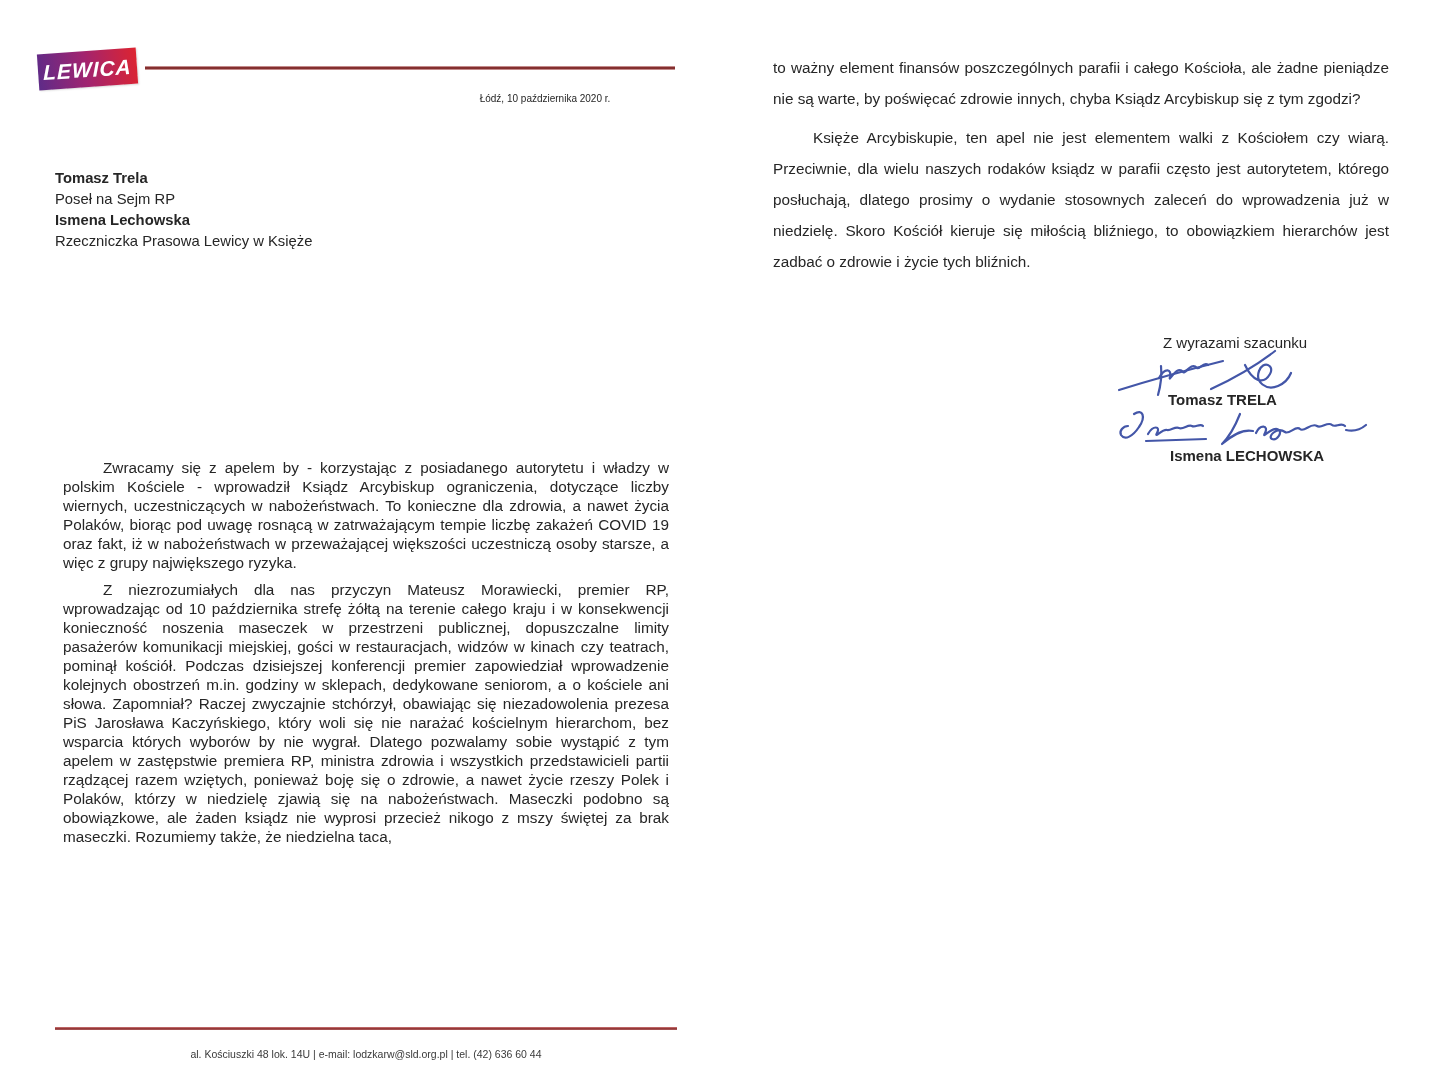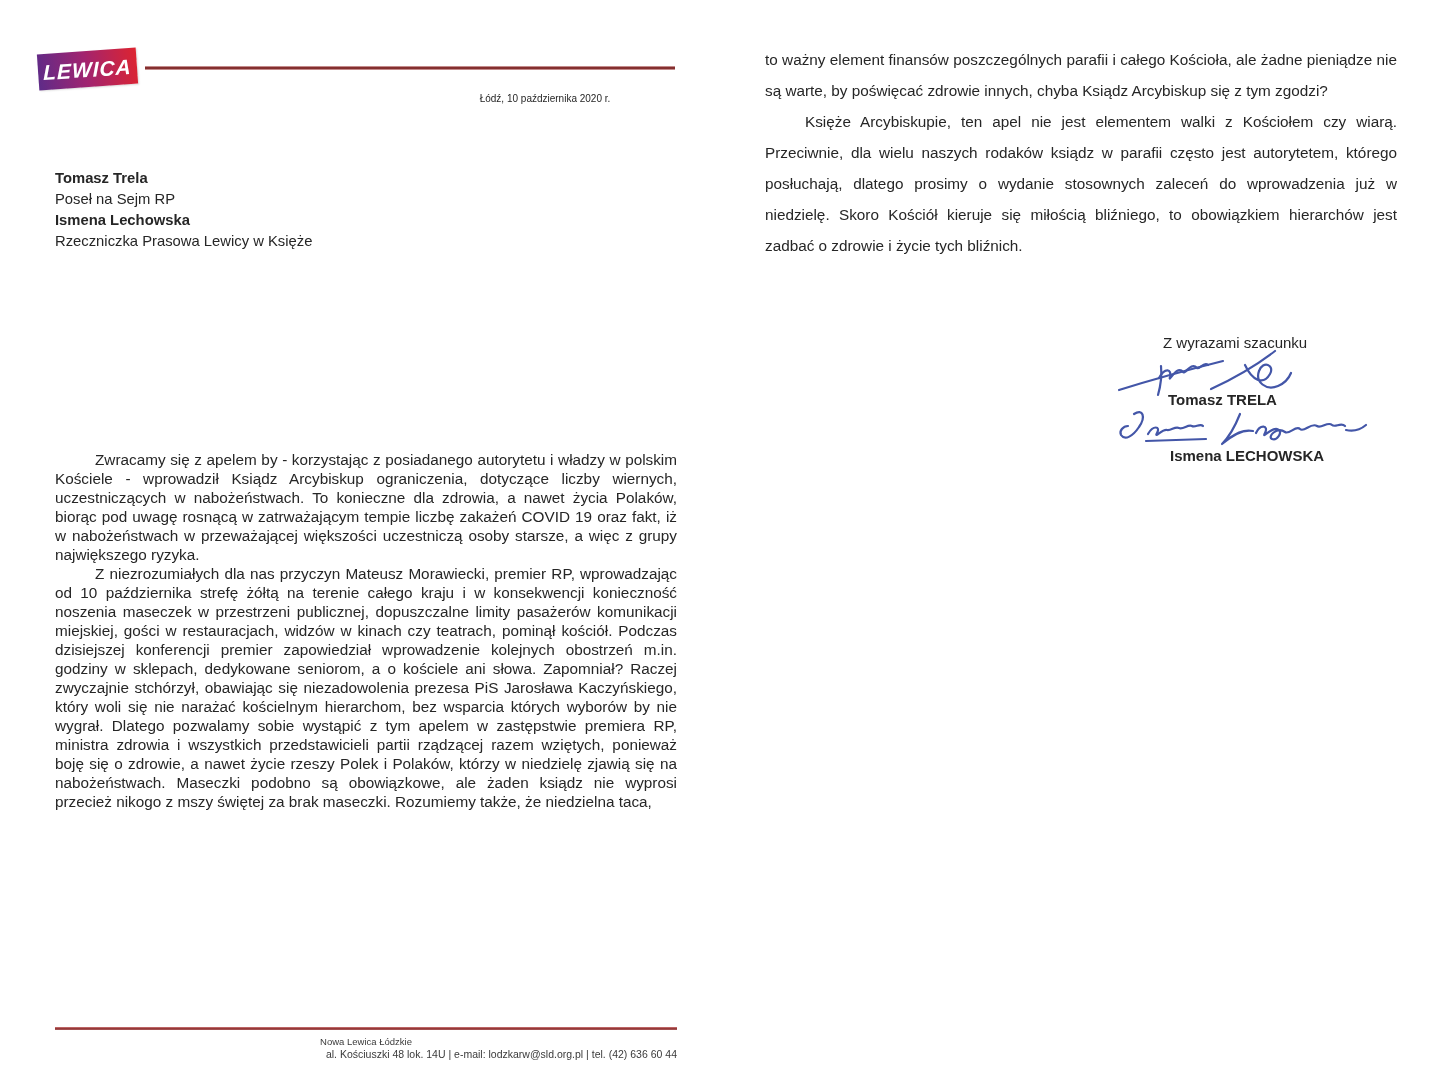--- a/index.html
+++ b/index.html
@@ -48,30 +48,30 @@
   .addressee{position:absolute;left:458px;top:301px;font-size:15px;line-height:19.5px;font-weight:bold;}
 
   .body-left{
     position:absolute;left:55px;top:450px;width:622px;
     font-size:15.3px;line-height:19px;text-align:justify;
   }
   .body-right{
     position:absolute;left:45px;top:44px;width:632px;
     font-size:15.3px;line-height:31px;text-align:justify;
   }
-  .body-left p,.body-right p{margin:0;text-indent:40px;}
+  .body-left p,.body-right p{margin:8px;text-indent:40px;}
   .body-right p.no-indent{text-indent:0;}
 
   .footer-org{
     position:absolute;left:55px;top:1036px;width:622px;
     text-align:center;font-size:9.5px;color:#3a3a3a;
   }
   .footer-contact{
     position:absolute;left:55px;top:1048px;width:622px;
-    text-align:right;font-size:10.5px;color:#3a3a3a;
+    text-align:center;font-size:10.5px;color:#3a3a3a;
   }
 
   .closing{
     position:absolute;left:443px;top:334px;width:220px;
     font-size:15px;text-align:left;
   }
   .sig-svg{position:absolute;}
   .sig1{left:395px;top:348px;}
   .sig2{left:388px;top:406px;}
   .sig-name{position:absolute;font-weight:bold;font-size:15px;}
@@ -100,21 +100,20 @@
       <div>Rzeczniczka Prasowa Lewicy w Księże</div>
     </div>
 
 
     <div class="body-left">
       <p>Zwracamy się z apelem by - korzystając z posiadanego autorytetu i władzy w polskim Kościele - wprowadził Ksiądz Arcybiskup ograniczenia, dotyczące liczby wiernych, uczestniczących w nabożeństwach. To konieczne dla zdrowia, a nawet życia Polaków, biorąc pod uwagę rosnącą w zatrważającym tempie liczbę zakażeń COVID 19 oraz fakt, iż w nabożeństwach w przeważającej większości uczestniczą osoby starsze, a więc z grupy największego ryzyka.</p>
       <p>Z niezrozumiałych dla nas przyczyn Mateusz Morawiecki, premier RP, wprowadzając od 10 października strefę żółtą na terenie całego kraju i w konsekwencji konieczność noszenia maseczek w przestrzeni publicznej, dopuszczalne limity pasażerów komunikacji miejskiej, gości w restauracjach, widzów w kinach czy teatrach, pominął kościół. Podczas dzisiejszej konferencji premier zapowiedział wprowadzenie kolejnych obostrzeń m.in. godziny w sklepach, dedykowane seniorom, a o kościele ani słowa. Zapomniał? Raczej zwyczajnie stchórzył, obawiając się niezadowolenia prezesa PiS Jarosława Kaczyńskiego, który woli się nie narażać kościelnym hierarchom, bez wsparcia których wyborów by nie wygrał. Dlatego pozwalamy sobie wystąpić z tym apelem w zastępstwie premiera RP, ministra zdrowia i wszystkich przedstawicieli partii rządzącej razem wziętych, ponieważ boję się o zdrowie, a nawet życie rzeszy Polek i Polaków, którzy w niedzielę zjawią się na nabożeństwach. Maseczki podobno są obowiązkowe, ale żaden ksiądz nie wyprosi przecież nikogo z mszy świętej za brak maseczki. Rozumiemy także, że niedzielna taca,</p>
     </div>
 
     <div class="rule footer"></div>
-    <div class="footer-org">Nowa Lewica Łódzkie</div>
     <div class="footer-contact">al. Kościuszki 48 lok. 14U | e-mail: lodzkarw@sld.org.pl | tel. (42) 636 60 44</div>
   </div>
 
   <div class="page page-right">
 
     <div class="body-right">
       <p class="no-indent">to ważny element finansów poszczególnych parafii i całego Kościoła, ale żadne pieniądze nie są warte, by poświęcać zdrowie innych, chyba Ksiądz Arcybiskup się z tym zgodzi?</p>
       <p>Księże Arcybiskupie, ten apel nie jest elementem walki z Kościołem czy wiarą. Przeciwnie, dla wielu naszych rodaków ksiądz w parafii często jest autorytetem, którego posłuchają, dlatego prosimy o wydanie stosownych zaleceń do wprowadzenia już w niedzielę. Skoro Kościół kieruje się miłością bliźniego, to obowiązkiem hierarchów jest zadbać o zdrowie i życie tych bliźnich.</p>
     </div>
 

